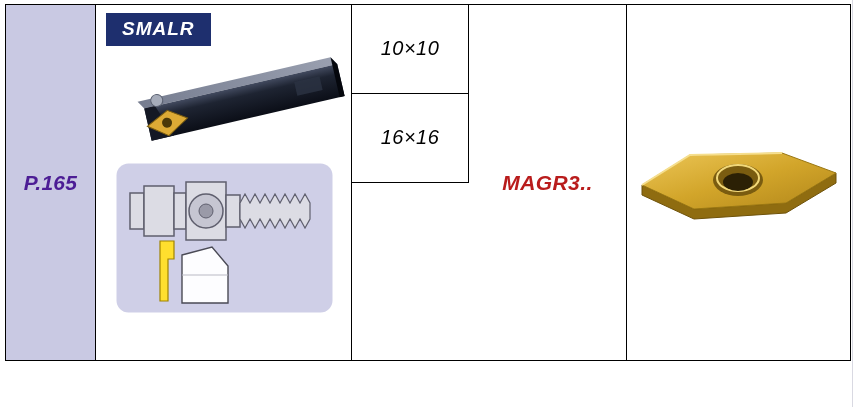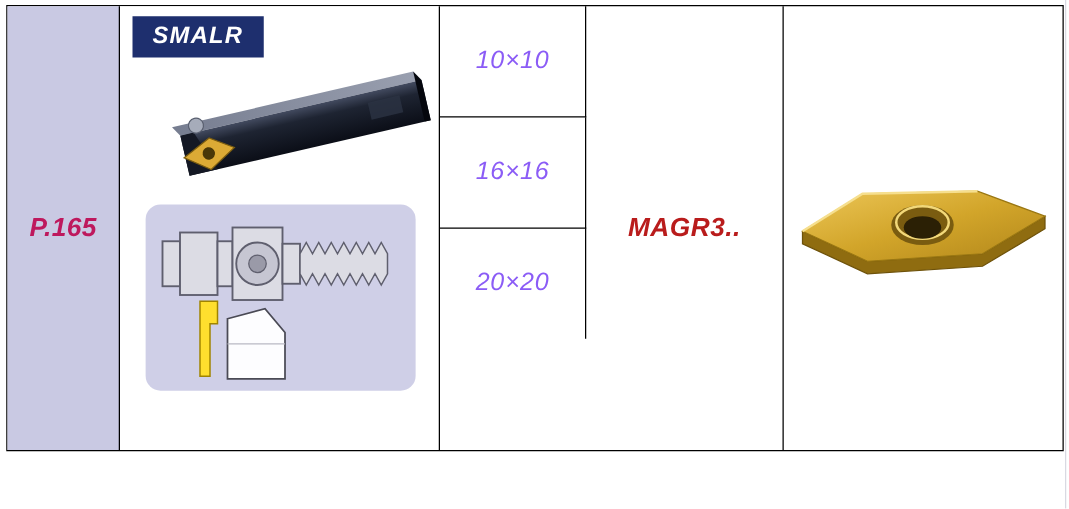--- a/index.html
+++ b/index.html
@@ -25,41 +25,41 @@
     background:#fff;
   }
   .cell{box-sizing:border-box;}
   .v-border{border-right:1px solid #000;font-style:italic;}
   .page-ref-cell{
     grid-column:1;grid-row:1/5;
     background:#c9c9e3;
     display:flex;align-items:center;justify-content:center;
   }
   .page-ref{
-    font-size:21px;font-weight:bold;color:#be185d;letter-spacing:.3px;
+    font-size:21px;font-weight:bold;color:#4c1d95;letter-spacing:.3px;
   }
   .main-cell{
     grid-column:2;grid-row:1/5;
     position:relative;background:#fff;
   }
   .designation-badge{
     position:absolute;left:10px;top:8px;
     background:#1e2f6e;color:#fff;
     font-size:19px;font-weight:bold;letter-spacing:1px;
     padding:5px 16px 6px 16px;
   }
   .toolholder-photo{position:absolute;left:36px;top:34px;}
   .clamping-diagram{position:absolute;left:20px;top:158px;}
   .size-cell{
     grid-column:3;
     display:flex;align-items:center;justify-content:center;
     border-bottom:1px solid #000;
   }
   .size-cell.last{border-bottom:none;}
-  .size-label{font-size:20px;color:#8b5cf6;letter-spacing:.5px;}
+  .size-label{font-size:20px;color:#000000;letter-spacing:.5px;}
   .code-cell{
     grid-column:4;grid-row:1/5;
     display:flex;align-items:center;justify-content:center;
   }
   .insert-code{font-size:21px;font-weight:bold;color:#b91c1c;letter-spacing:.4px;}
   .insert-cell{
     grid-column:5;grid-row:1/5;
     display:flex;align-items:center;justify-content:center;
   }
 </style>
@@ -119,23 +119,20 @@
         <line x1="66" y1="112" x2="112" y2="112" stroke="#b9b9c4" stroke-width="1"></line>
       </svg>
     </div>
 
     <div class="cell size-cell v-border">
       <span class="size-label">10×10</span>
     </div>
     <div class="cell size-cell v-border">
       <span class="size-label">16×16</span>
     </div>
-    <div class="cell size-cell v-border last">
-      <span class="size-label">20×20</span>
-    </div>
 
     <div class="cell code-cell v-border">
       <span class="insert-code">MAGR3..</span>
     </div>
 
     <div class="cell insert-cell">
       <svg width="210" height="120" viewBox="0 0 210 120">
         <defs>
           <linearGradient id="goldTop" x1="0" y1="0" x2="1" y2="1">
             <stop offset="0" stop-color="#ecc657"></stop>

